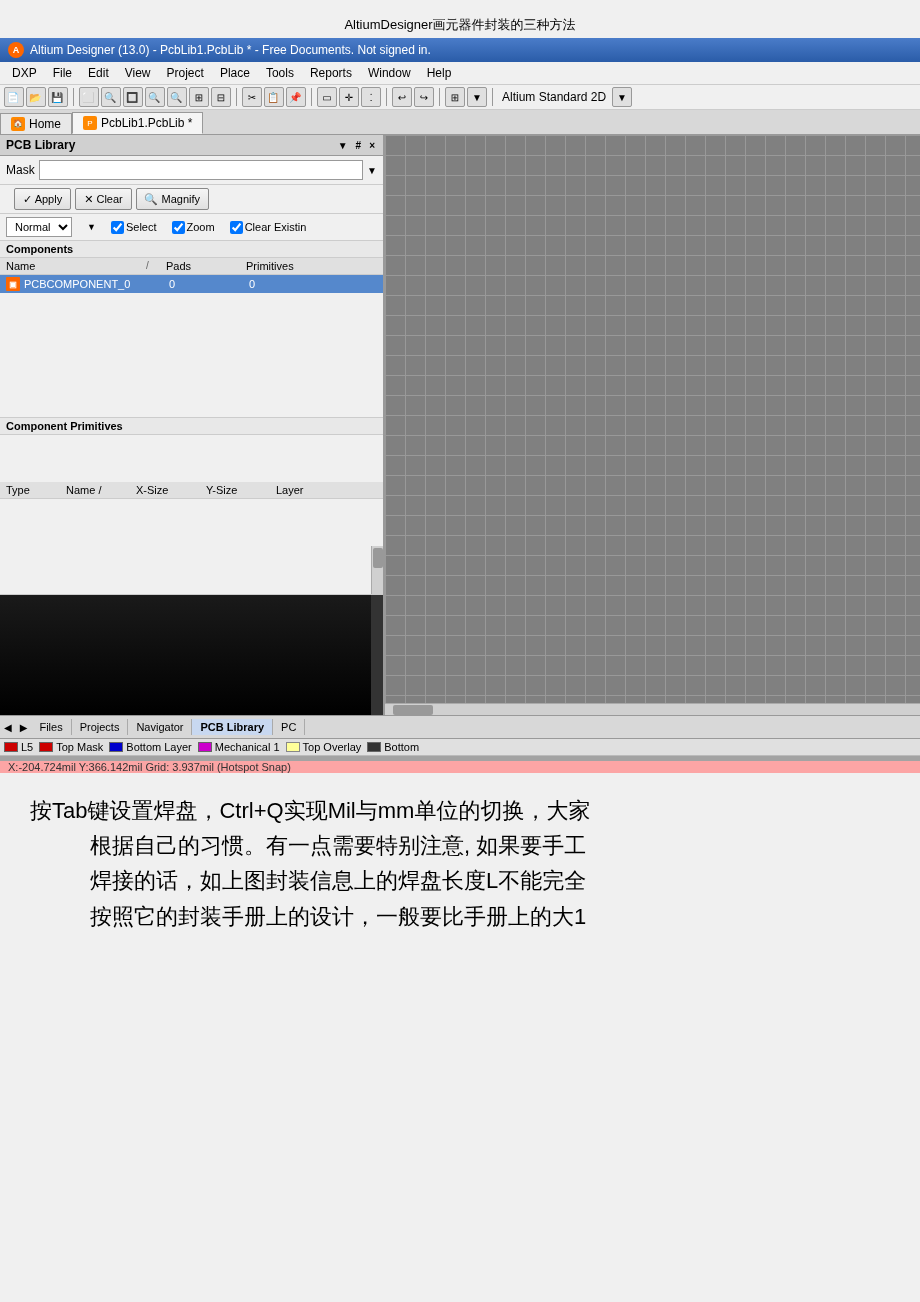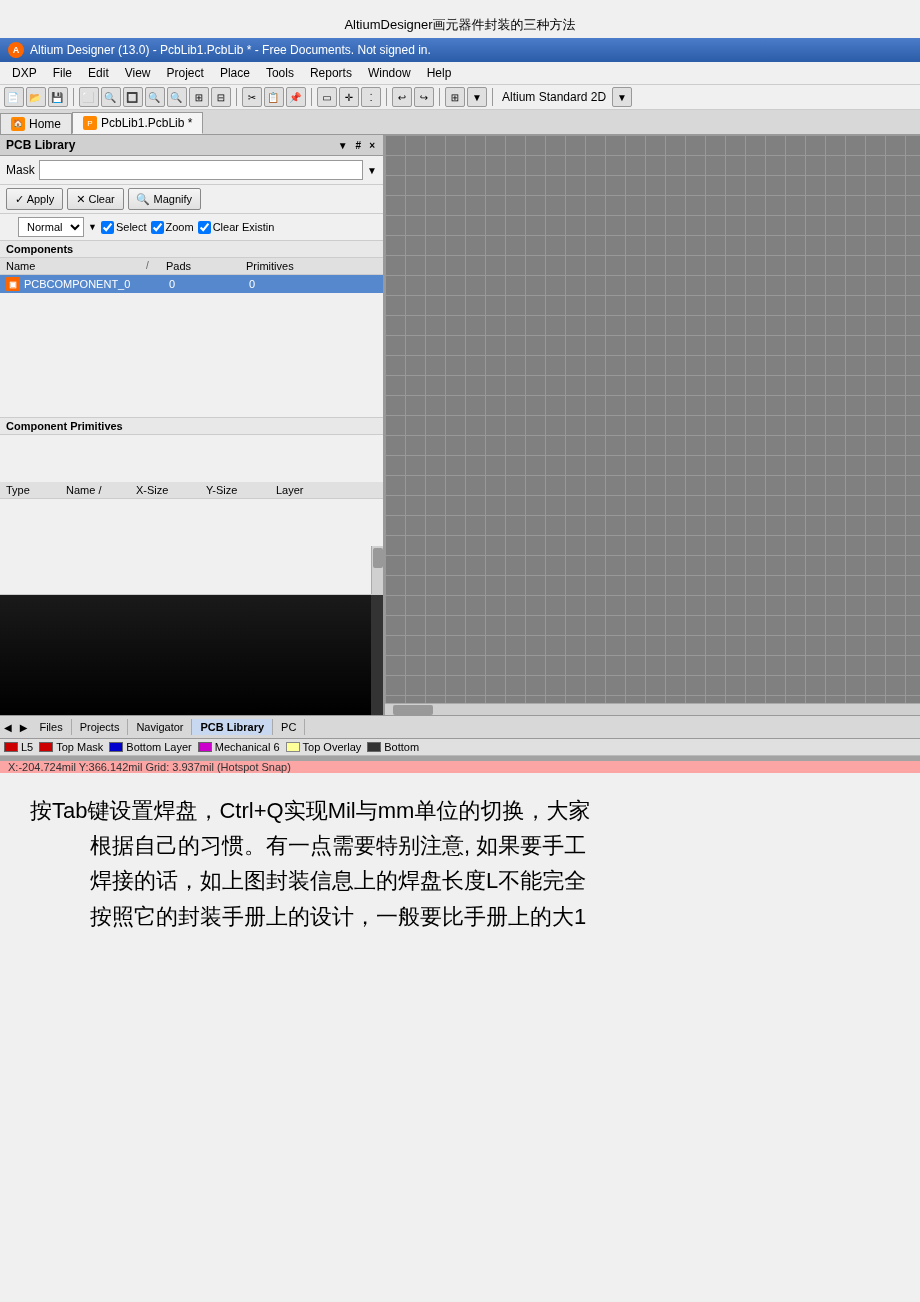--- a/index.html
+++ b/index.html
@@ -171,43 +171,43 @@
       padding: 0 4px;
     }
     .mask-arrow {
       font-size: 10px;
     }
 
     
     .btn-row {
       display: flex;
       align-items: center;
-      padding: 3px 6px;
+      padding: 3px 14px;
       gap: 4px;
       border-bottom: 1px solid #ccc;
     }
     .panel-btn {
       height: 22px;
       padding: 0 8px;
       border: 1px solid #888;
       background: linear-gradient(to bottom, #f5f5f5, #e0e0e0);
       font-size: 11px;
       cursor: pointer;
       display: flex;
       align-items: center;
       gap: 3px;
       border-radius: 2px;
     }
 
     
     .normal-row {
       display: flex;
       align-items: center;
-      padding: 3px 18px;
-      gap: 4px;
+      padding: 3px 6px;
+      gap: 15px;
       border-bottom: 1px solid #ccc;
       font-size: 11px;
     }
     .normal-dropdown {
       height: 20px;
       border: 1px solid #999;
       background: white;
       font-size: 11px;
       padding: 0 4px;
     }
@@ -593,21 +593,21 @@
   <div class="layer-item">
     <div class="layer-color" style="background:#cc0000;"></div>
     <span>Top Mask</span>
   </div>
   <div class="layer-item">
     <div class="layer-color" style="background:#0000cc;"></div>
     <span>Bottom Layer</span>
   </div>
   <div class="layer-item">
     <div class="layer-color" style="background:#cc00cc;"></div>
-    <span>Mechanical 6</span>
+    <span>Mechanical 1</span>
   </div>
   <div class="layer-item">
     <div class="layer-color" style="background:#ffff99; border:1px solid #888;"></div>
     <span>Top Overlay</span>
   </div>
   <div class="layer-item">
     <div class="layer-color" style="background:#333;"></div>
     <span>Bottom</span>
   </div>
 </div>

